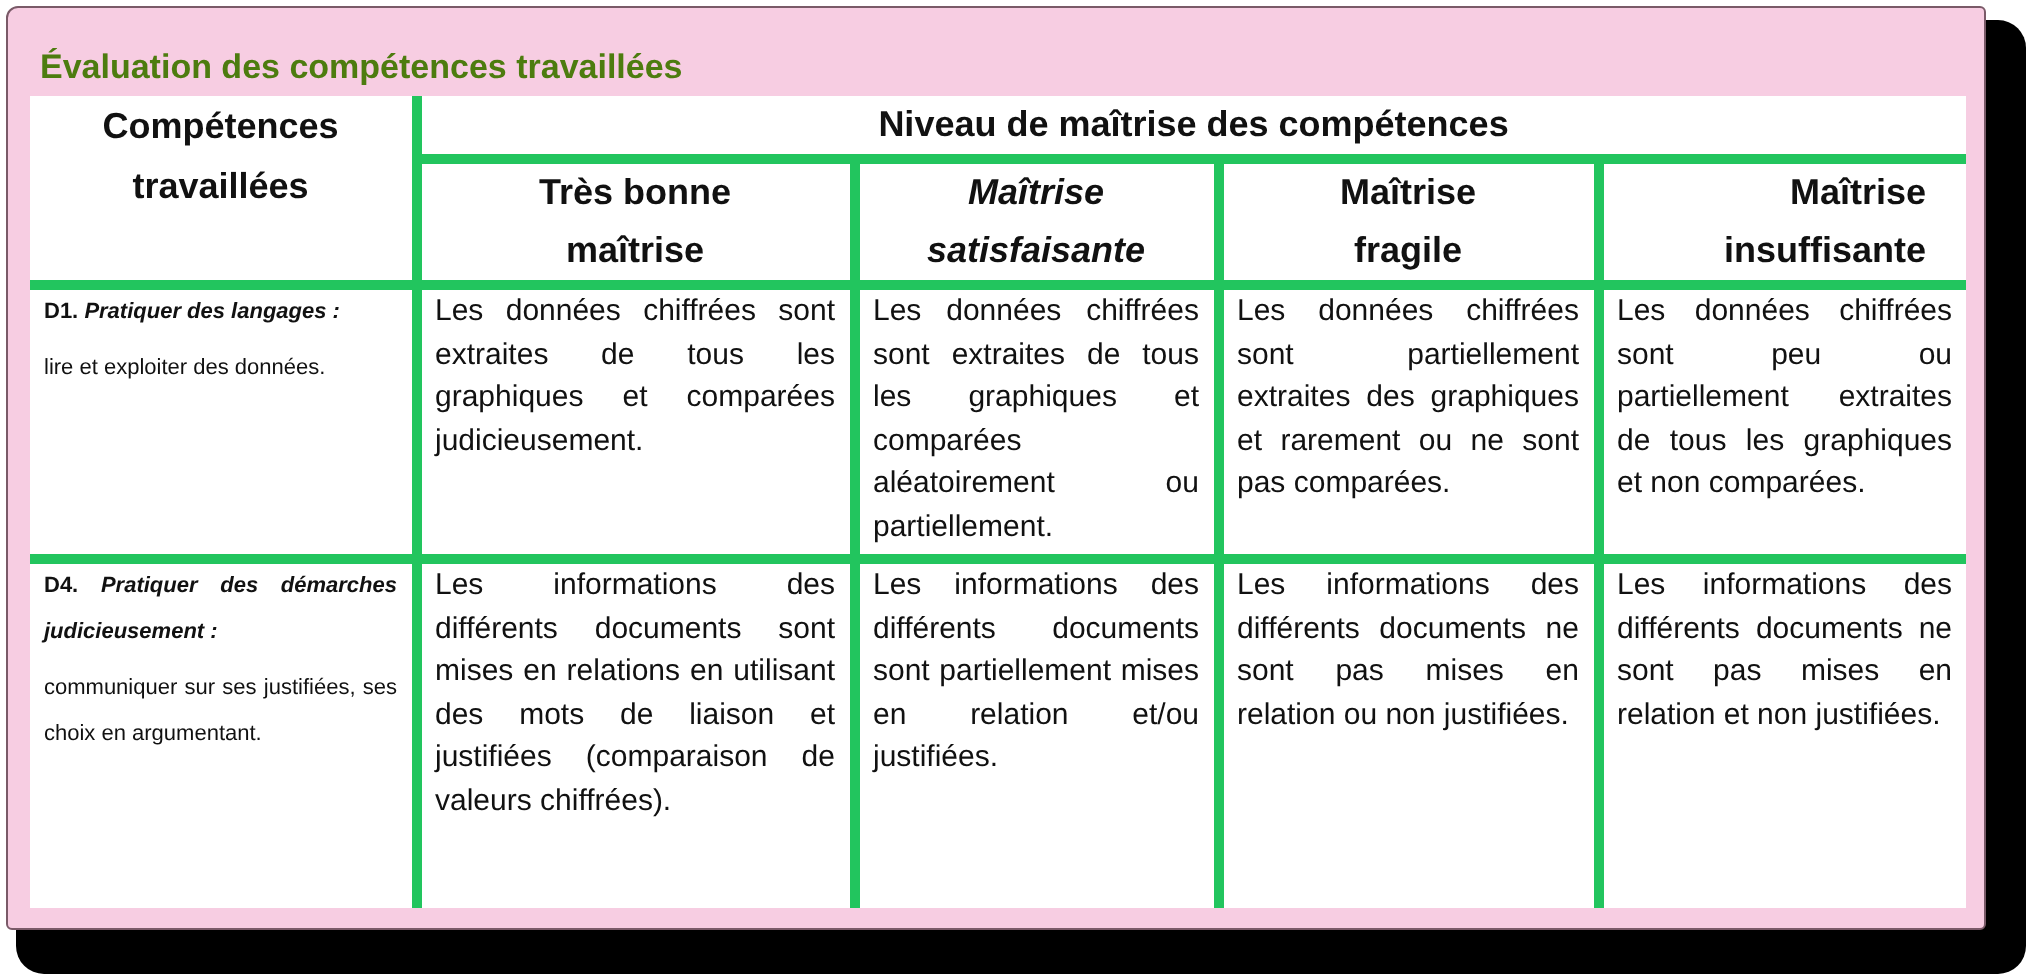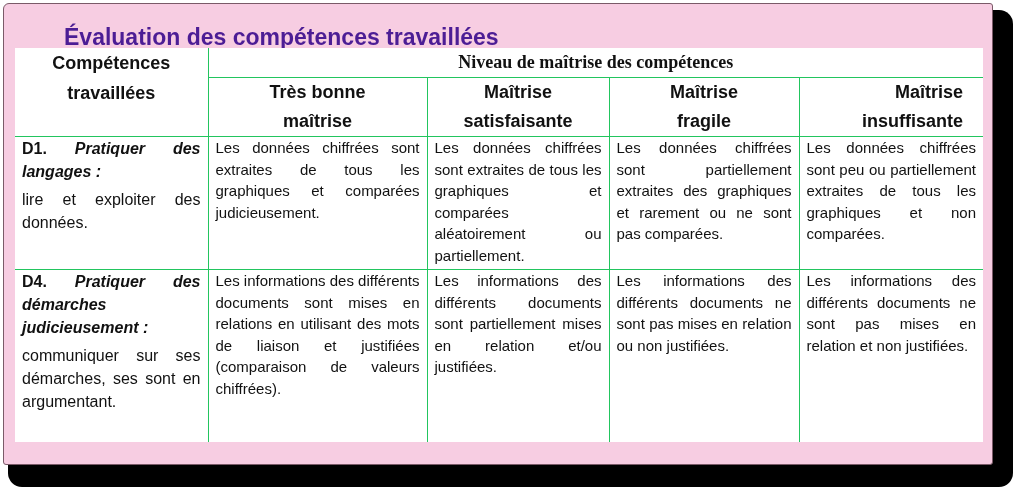--- a/index.html
+++ b/index.html
@@ -10,41 +10,40 @@
   .shadow {
     position: absolute; left: 8px; top: 10px; width: 1005px; height: 477px;
     background: #000; border-radius: 14px;
   }
   .frame {
     position: absolute; left: 3px; top: 3px; width: 990px; height: 462px;
     background: #f7cde2; border: 1px solid #7a5a68; border-radius: 6px 3px 3px 3px;
     box-sizing: border-box;
   }
   .frame-title {
-    position: absolute; left: 16px; top: 20px; font-size: 23px; font-weight: bold; color: #4c1d95;
+    position: absolute; left: 16px; top: 20px; font-size: 17px; font-weight: bold; color: #4d7c0f;
     letter-spacing: 0;
-    margin-left: 44px;
   }
   table.grid {
     position: absolute; left: 15px; top: 48px; width: 968px;
     border-collapse: collapse; background: #fff; table-layout: fixed;
   }
   table.grid td, table.grid th {
-    border: 1px solid #22c55e; vertical-align: top; padding: 0 7px;
+    border: 5px solid #22c55e; vertical-align: top; padding: 0 7px;
   }
   table.grid tr > *:first-child { border-left: none; }
   table.grid tr > *:last-child { border-right: none; }
   table.grid tr:first-child > * { border-top: none; }
   table.grid tr:last-child > * { border-bottom: none; }
   th { font-weight: bold; font-size: 18px; text-align: center; line-height: 29px; }
-  th.group { height: 21px; font-family: Liberation Serif, serif; }
+  th.group { height: 21px; }
   th.sub { height: 58px; vertical-align: middle; }
   th.comp { vertical-align: middle; line-height: 30px; }
   td.desc { font-size: 15px; line-height: 21.5px; text-align: justify; padding-top: 3px; }
-  td.comp-cell { font-size: 16px; line-height: 23px; padding-top: 4px; text-align: justify; }
+  td.comp-cell { font-size: 11px; line-height: 23px; padding-top: 4px; text-align: justify; }
   .code { font-weight: bold; }
   .ital { font-weight: bold; font-style: italic; }
   .comp-desc { display: block; margin-top: 5px; }
   tr.row-d1 td { height: 132px; }
   tr.row-d4 td { height: 172px; }
 </style>
 </head>
 <body>
 
 <div class="shadow"></div>
@@ -60,40 +59,40 @@
     <col style="width:190px">
     <col style="width:184px">
   </colgroup>
   <tbody>
       <tr>
     <th class="comp" rowspan="2" style="padding:0 30px;">Compétences travaillées</th>
     <th class="group" colspan="4">Niveau de maîtrise des compétences</th>
   </tr>
   <tr>
     <th class="sub" style="padding:0 45px;">Très bonne maîtrise</th>
-    <th class="sub" style="padding:0 20px;">Maîtrise satisfaisante</th>
+    <th class="sub" style="padding:0 20px;font-style:italic;">Maîtrise satisfaisante</th>
     <th class="sub" style="padding:0 40px;">Maîtrise fragile</th>
     <th class="sub" style="padding:0 20px;text-align:right;">Maîtrise insuffisante</th>
   </tr>
   <tr class="row-d1">
     <td class="comp-cell">
       <span class="code">D1.</span>
       <span class="ital">Pratiquer des langages :</span>
       <span class="comp-desc">lire et exploiter des données.</span>
     </td>
     <td class="desc">Les données chiffrées sont extraites de tous les graphiques et comparées judicieusement.</td>
     <td class="desc">Les données chiffrées sont extraites de tous les graphiques et comparées aléatoirement ou partiellement.</td>
     <td class="desc">Les données chiffrées sont partiellement extraites des graphiques et rarement ou ne sont pas comparées.</td>
     <td class="desc">Les données chiffrées sont peu ou partiellement extraites de tous les graphiques et non comparées.</td>
   </tr>
   <tr class="row-d4">
     <td class="comp-cell">
       <span class="code">D4.</span>
       <span class="ital">Pratiquer des démarches judicieusement :</span>
-      <span class="comp-desc">communiquer sur ses démarches, ses sont en argumentant.</span>
+      <span class="comp-desc">communiquer sur ses justifiées, ses choix en argumentant.</span>
     </td>
     <td class="desc">Les informations des différents documents sont mises en relations en utilisant des mots de liaison et justifiées (comparaison de valeurs chiffrées).</td>
     <td class="desc">Les informations des différents documents sont partiellement mises en relation et/ou justifiées.</td>
     <td class="desc">Les informations des différents documents ne sont pas mises en relation ou non justifiées.</td>
     <td class="desc">Les informations des différents documents ne sont pas mises en relation et non justifiées.</td>
   </tr>
 </tbody>
   </table>
 
 </body></html>

